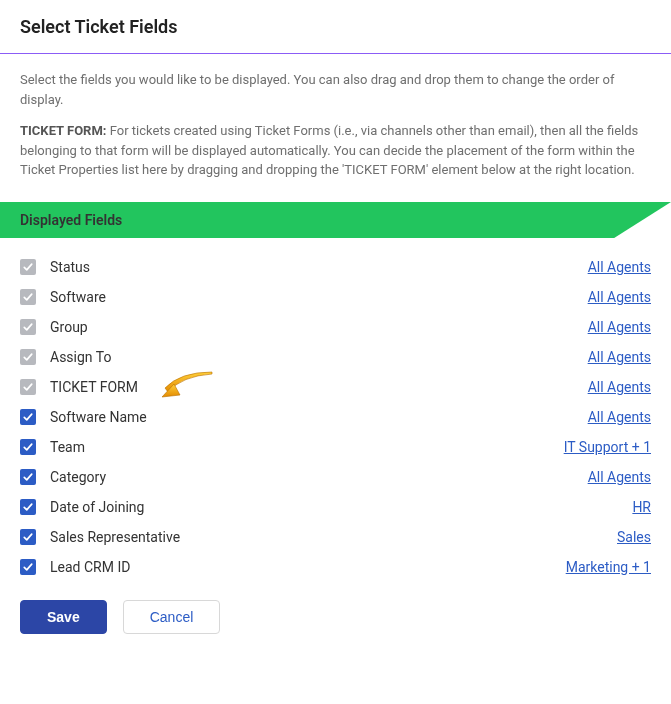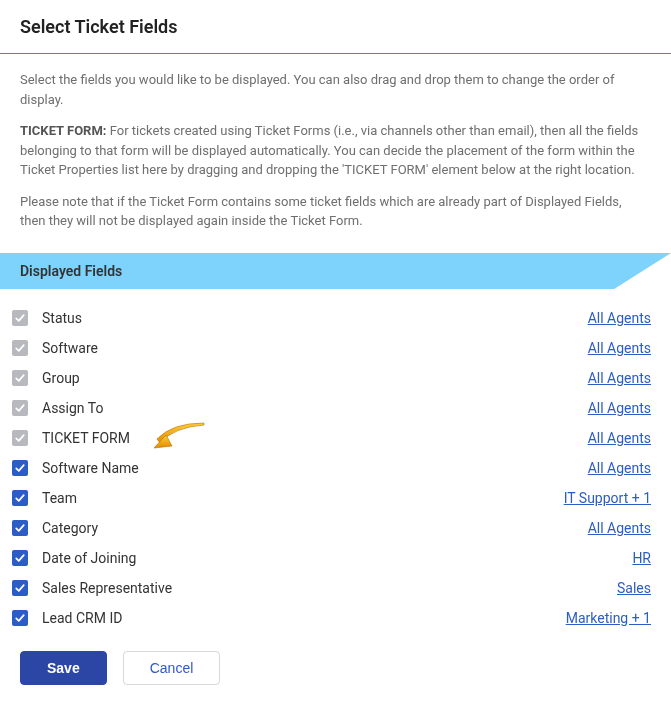--- a/index.html
+++ b/index.html
@@ -23,38 +23,38 @@
   }
   .intro {
     padding: 16px 20px 10px 20px;
     color: #6f6f6f;
     line-height: 1.5;
     font-size: 13px;
   }
   .intro p { margin: 0 1px 12px 0; }
   .intro strong { color: #555; font-weight: 700; text-align: right; }
   .section-bar {
-    background: #7dd3fc;
+    background: #22c55e;
     color: #333;
     font-weight: 600;
     font-size: 14px;
     padding: 10px 20px;
     position: relative;
   }
   .section-bar::after {
     content: "";
     position: absolute;
     right: 0;
     top: 0;
     border-top: 0 solid transparent;
     border-bottom: 38px solid #fff;
     border-left: 60px solid transparent;
   }
   .fields {
-    padding: 14px 20px 6px 12px;
+    padding: 14px 20px 6px 20px;
   }
   .field-row {
     display: flex;
     align-items: center;
     padding: 7px 0;
     position: relative;
   }
   .checkbox {
     width: 16px;
     height: 16px;
@@ -118,21 +118,20 @@
 
 <div class="header">
   <h2>Select Ticket Fields</h2>
 </div>
 
 <div class="intro">
   <p>Select the fields you would like to be displayed. You can also drag and drop them to change the order of display.</p>
   <p>
     <strong>TICKET FORM:</strong><span> For tickets created using Ticket Forms (i.e., via channels other than email), then all the fields belonging to that form will be displayed automatically. You can decide the placement of the form within the Ticket Properties list here by dragging and dropping the 'TICKET FORM' element below at the right location.</span>
   </p>
-  <p>Please note that if the Ticket Form contains some ticket fields which are already part of Displayed Fields, then they will not be displayed again inside the Ticket Form.</p>
 </div>
 
 <div class="section-bar">
   <span>Displayed Fields</span>
 </div>
 
 <div class="fields" id="field-list">
     <div class="field-row">
       <span class="checkbox locked">
         <svg viewBox="0 0 12 12">

